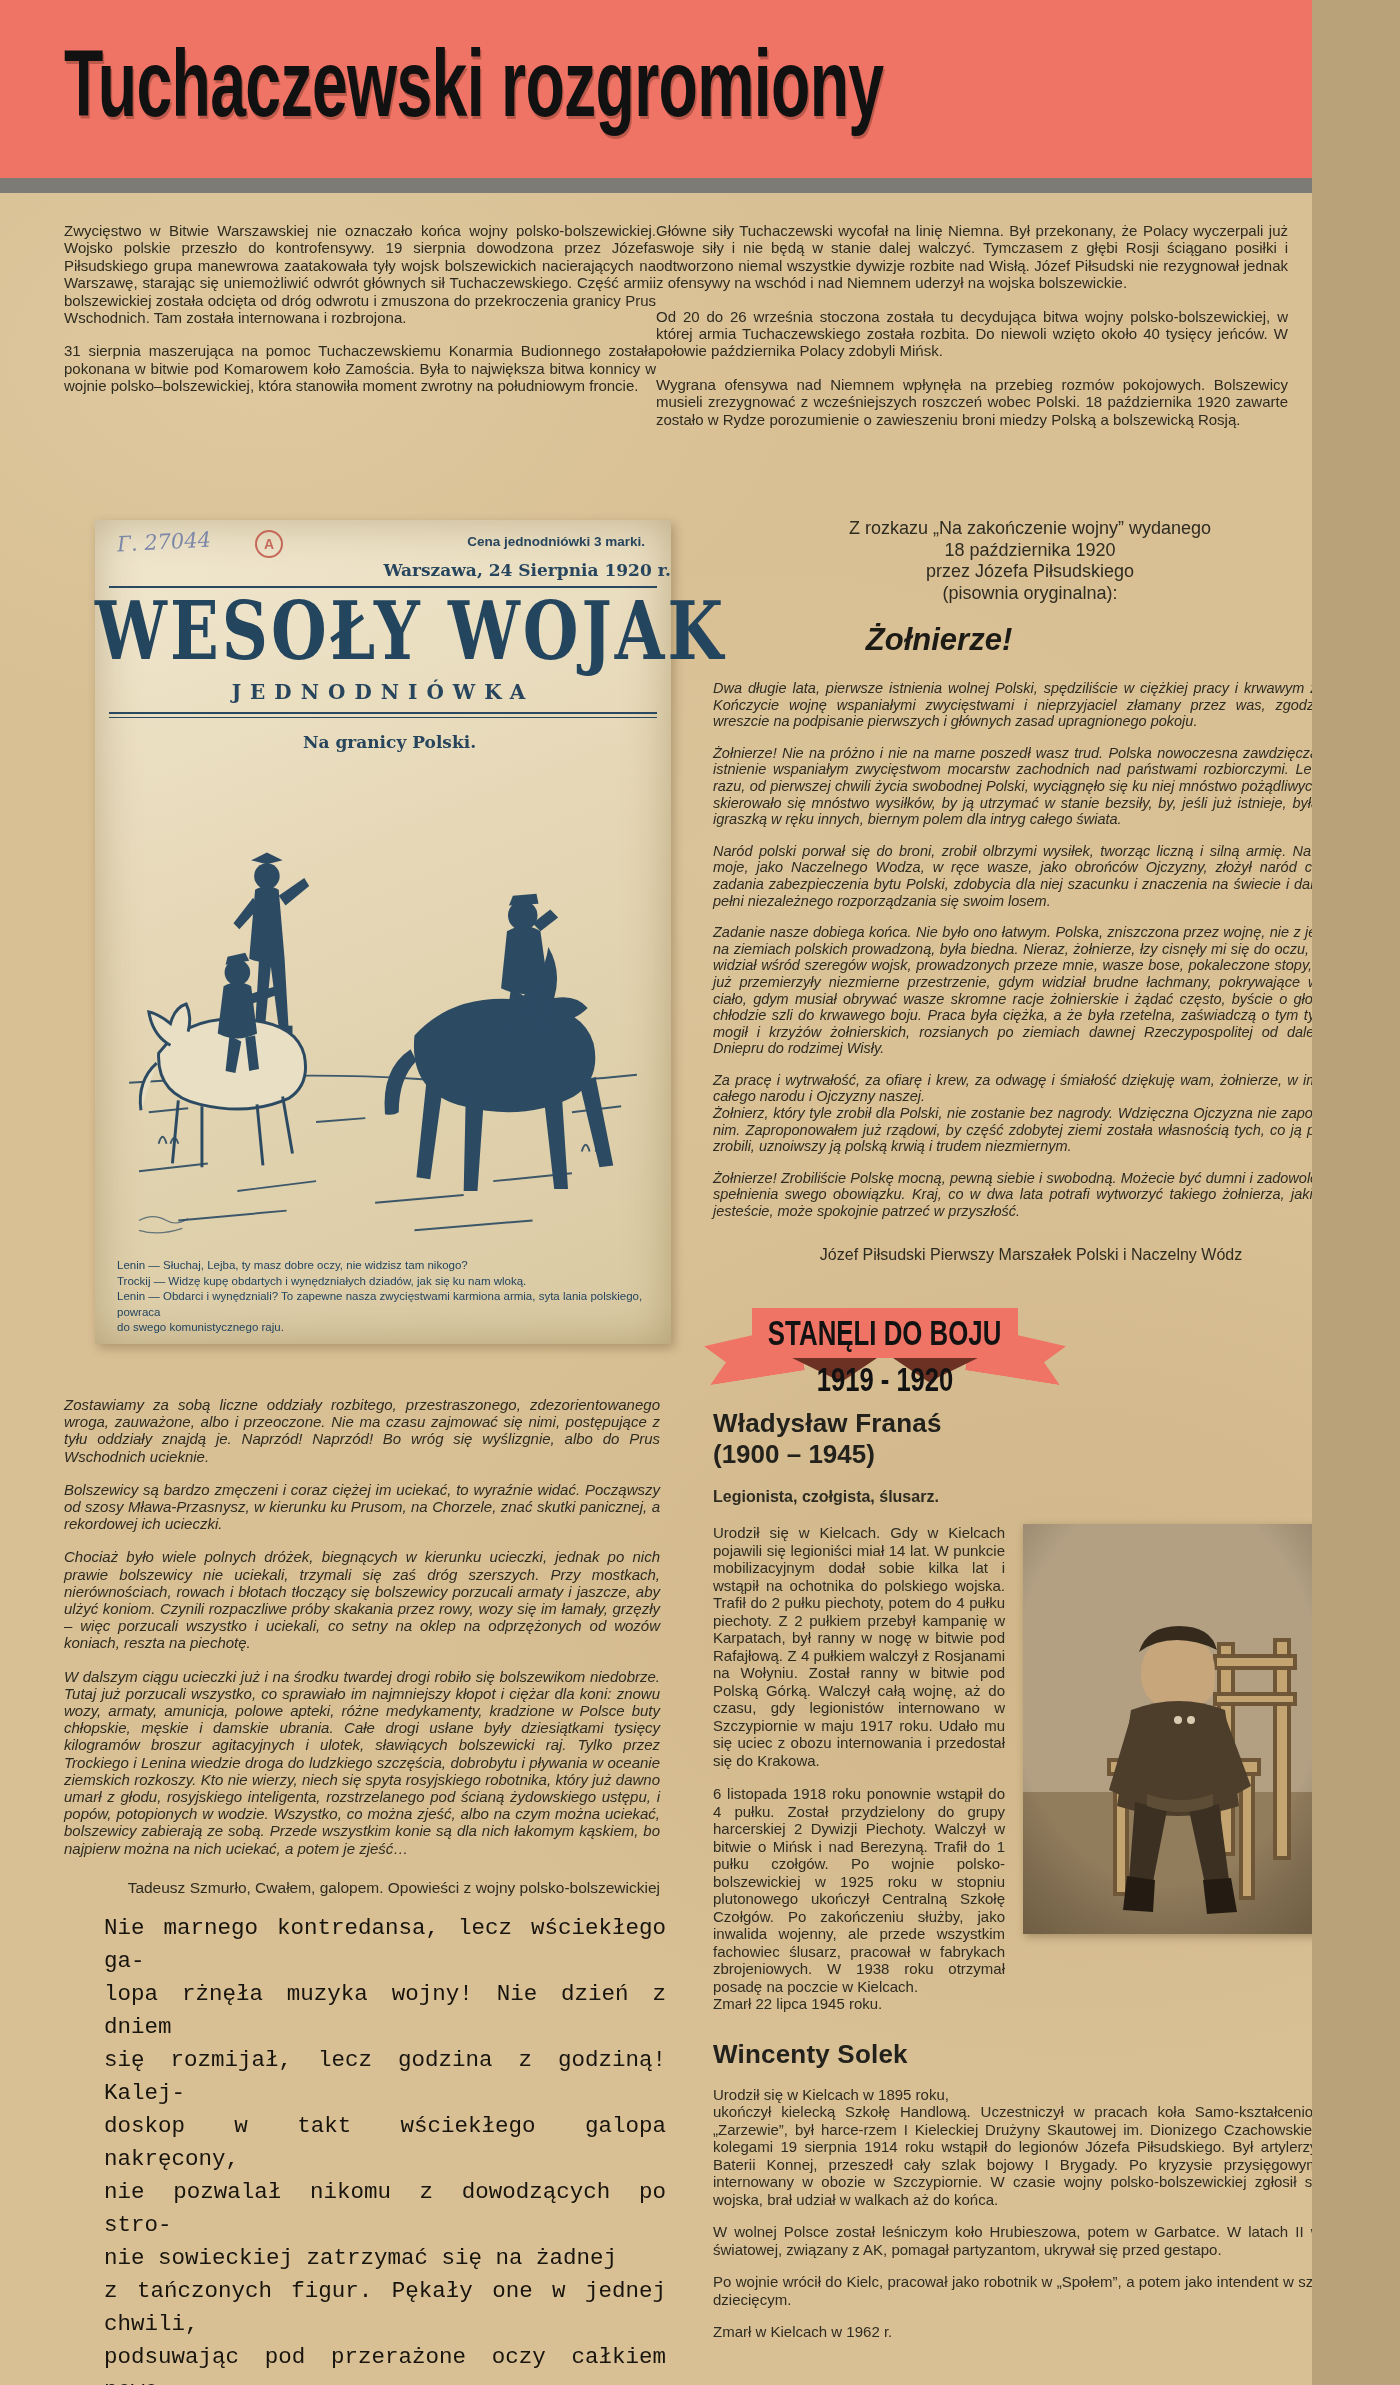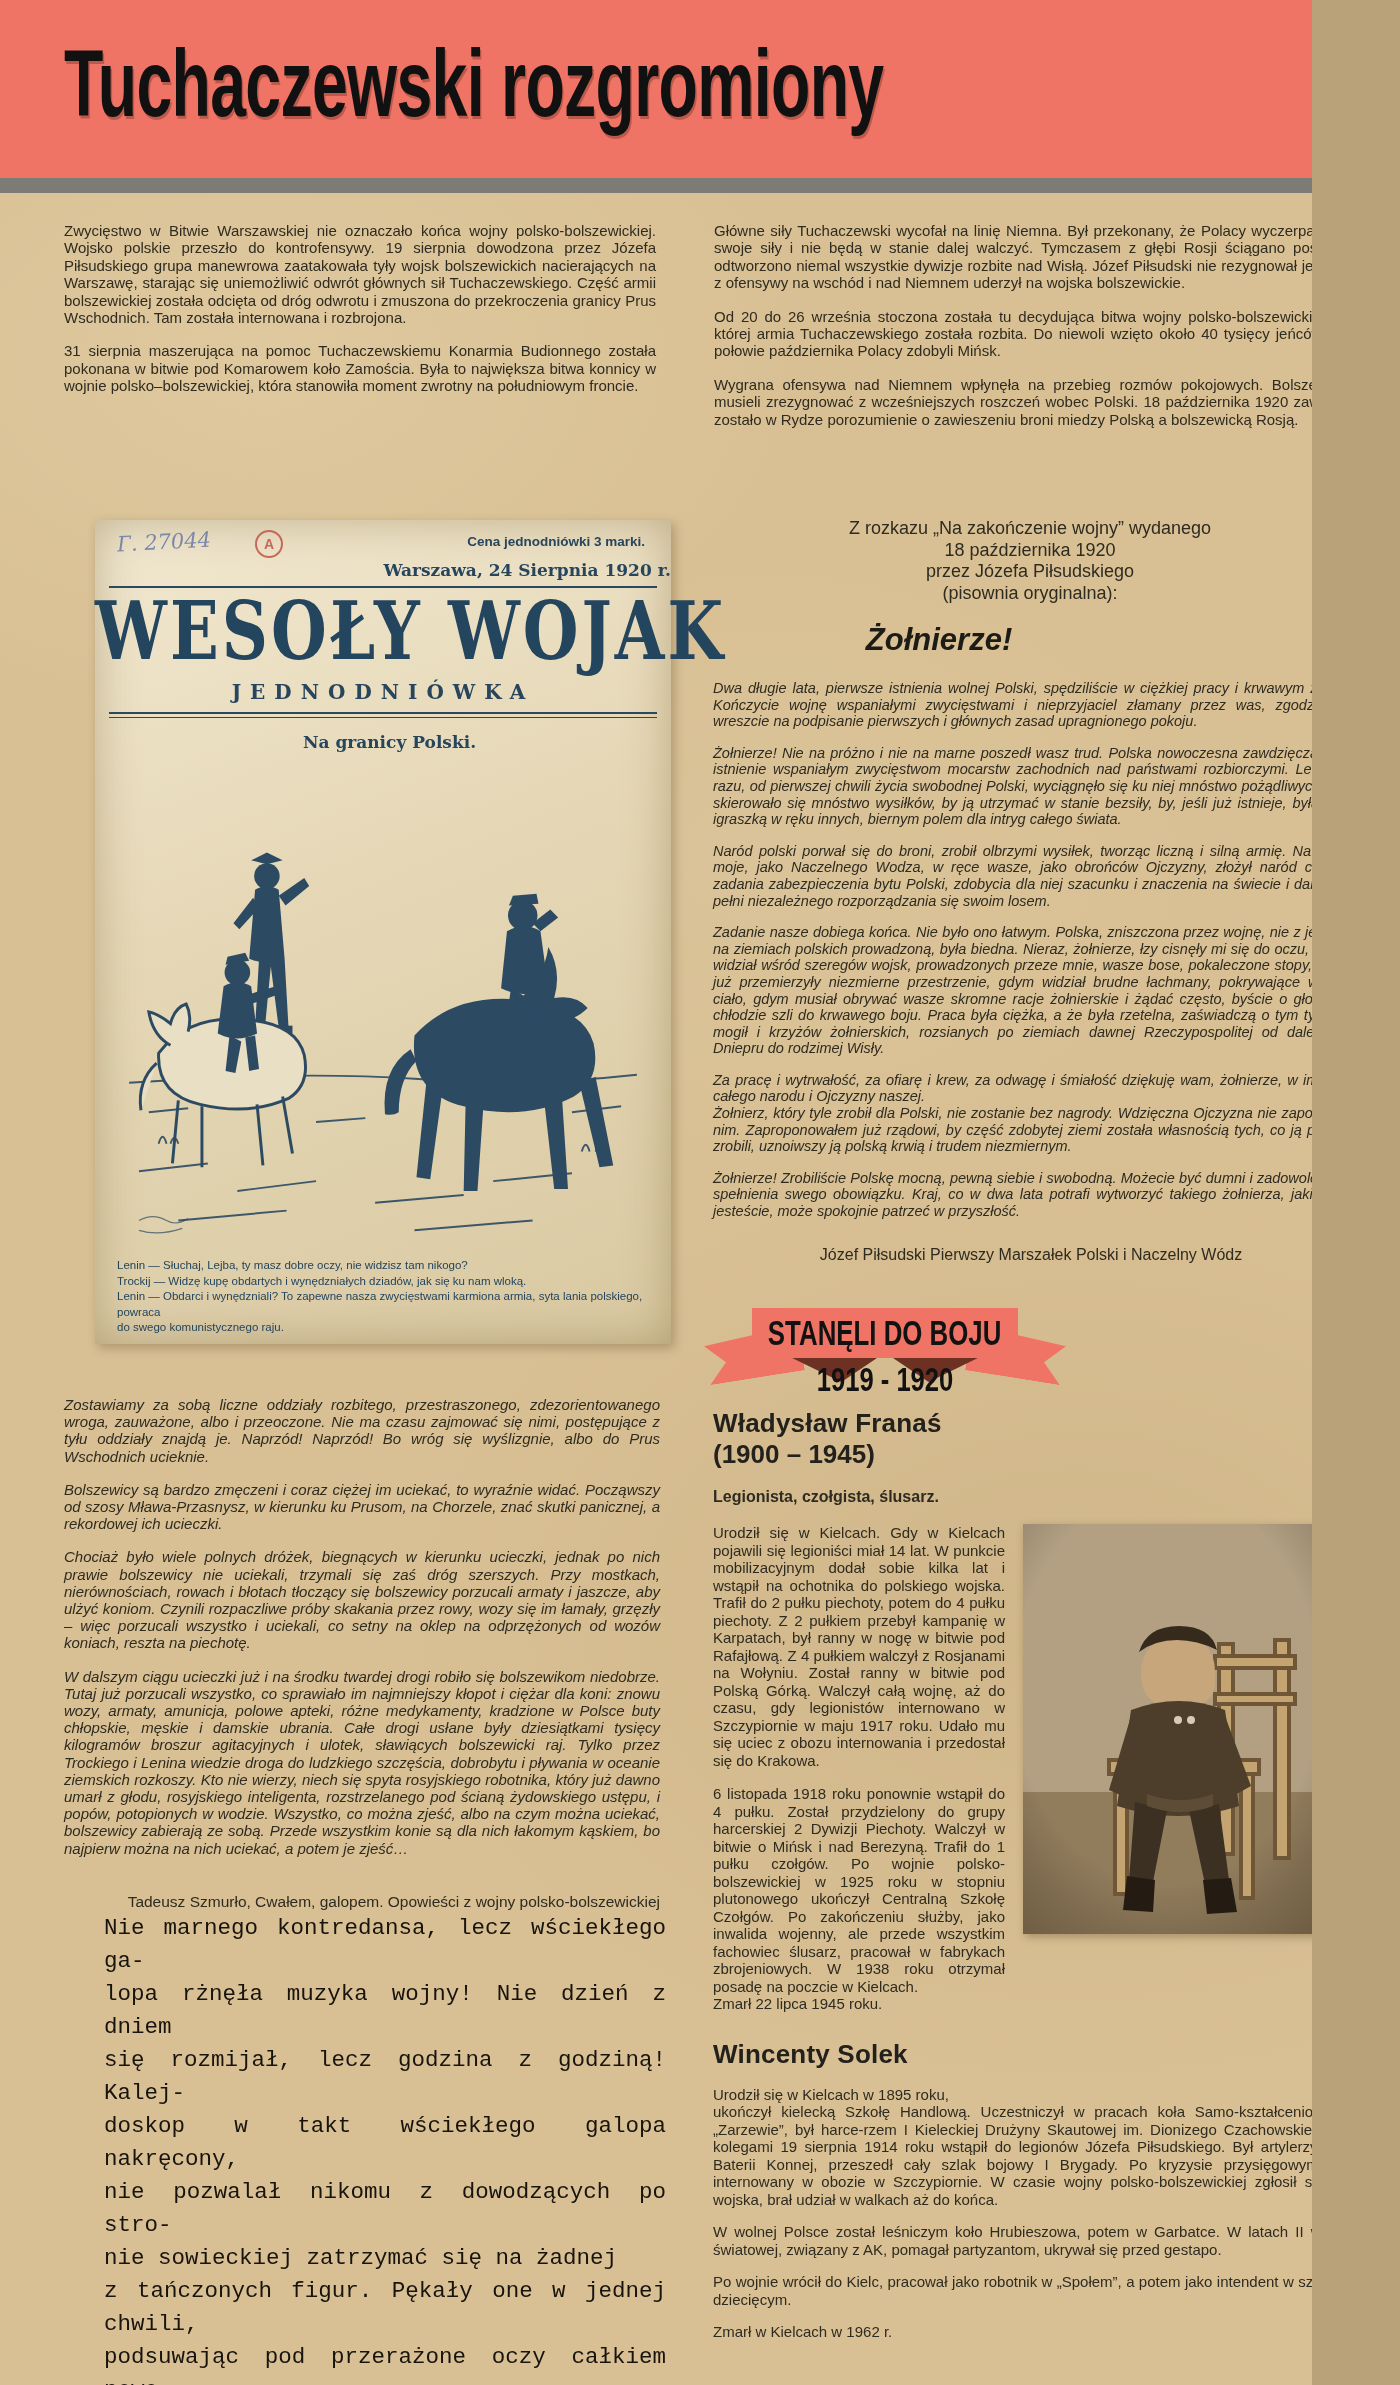--- a/index.html
+++ b/index.html
@@ -22,21 +22,21 @@
   }
   .tab-back{position:absolute;left:1336px;top:0;width:64px;height:176px;background:#d2b88d;
     clip-path:polygon(30% 0,100% 0,100% 100%,30% 100%,0 50%);}
   .tab{position:absolute;left:1350px;top:0;width:50px;height:168px;background:#81b3ae;
     clip-path:polygon(32% 0,100% 0,100% 100%,32% 100%,0 50%);}
   .page-num{position:absolute;left:1358px;top:52px;width:42px;text-align:center;
     font-weight:700;font-size:58px;color:#e2e7e3;transform:scale(.8,1.05);transform-origin:center top;}
 
   
   .col-p{font-size:15px;line-height:17.4px;text-align:justify;margin:0 0 16px 0;}
-  .intro{position:absolute;left:64px;top:222px;width:1282px;display:flex;gap:58px;}
+  .intro{position:absolute;left:64px;top:222px;width:1282px;display:flex;}
   .intro .lcol{width:592px;}
   .intro .rcol{width:632px;}
 
   
   .newspaper{
     position:absolute;left:95px;top:520px;width:576px;height:824px;
     background:linear-gradient(158deg,#f1e8d0 0%,#e6d8b7 42%,#d9c9a2 100%);
     box-shadow:inset 0 0 46px rgba(116,90,40,.38), 3px 4px 10px rgba(60,40,10,.28);
     color:#27455d;
   }
@@ -58,21 +58,21 @@
   .np-illu-title{position:absolute;left:0;right:0;top:212px;text-align:center;
     font-family:"DejaVu Serif",serif;font-weight:700;font-size:17px;padding-left:13px;}
   .np-illu{position:absolute;left:20px;top:238px;width:536px;height:492px;}
   .np-caption{position:absolute;left:22px;right:18px;top:738px;font-size:11.5px;line-height:15.5px;
     color:#24455e;}
   .np-caption p{margin:0;}
 
   
   .memoir{position:absolute;left:64px;top:1396px;width:596px;}
   .memoir p{font-style:italic;font-size:15px;line-height:17.2px;text-align:justify;margin:0 0 16px 0;}
-  .memoir .attribution{font-style:normal;text-align:right;font-size:15.5px;margin-top:36px;}
+  .memoir .attribution{font-style:normal;text-align:right;font-size:15.5px;margin-top:22px;}
 
   
   .typewriter{position:absolute;left:104px;top:1912px;width:562px;}
   .tw-text{font-family:"Liberation Mono","DejaVu Sans Mono",monospace;font-size:22.5px;line-height:33px;
     color:#17130d;white-space:pre-line;text-align:justify;}
 
   
   .order-head{position:absolute;left:713px;top:518px;width:634px;text-align:center;font-size:18px;line-height:21.5px;}
   .order-head div{margin:0;}
   .order-heading{position:absolute;left:713px;top:622px;width:452px;text-align:center;

